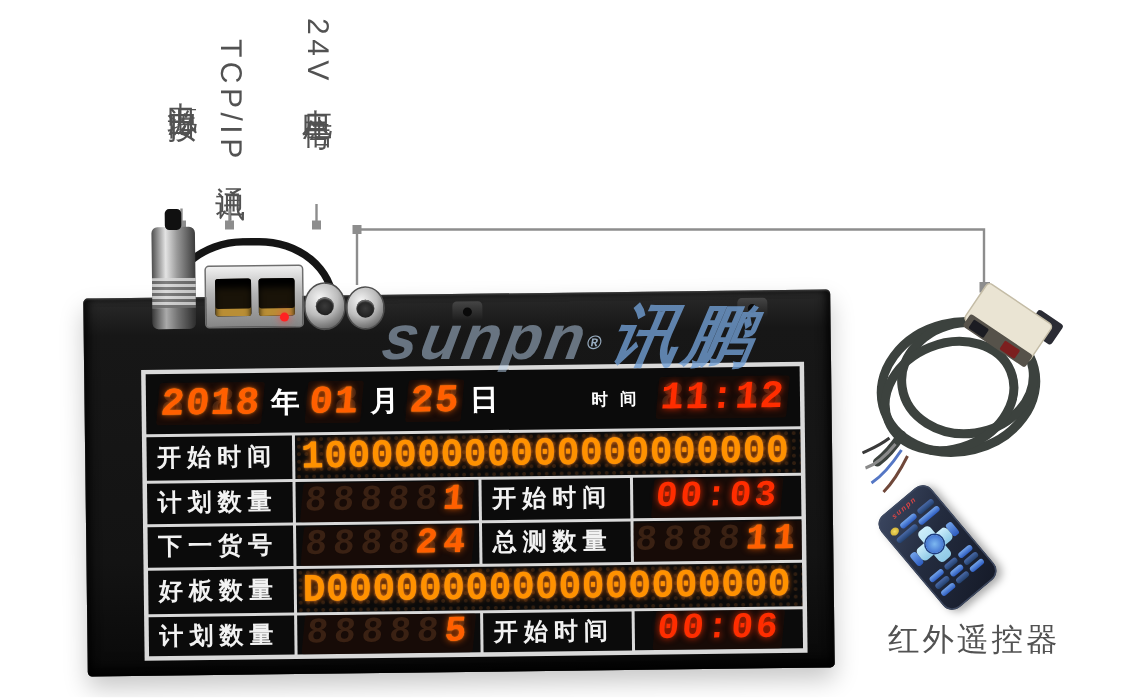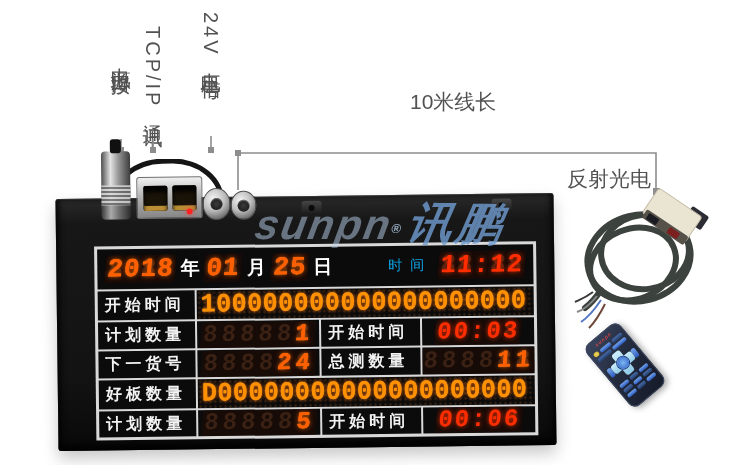--- a/index.html
+++ b/index.html
@@ -47,21 +47,21 @@
   .display{position:absolute;left:38px;top:48px;width:442px;height:194px;box-sizing:border-box;
            background:#d9d9d9;padding:3px;display:grid;grid-template-rows:40px 29px 27px 27px 29px 26px;gap:2px;}
   .row{display:grid;gap:2px;}
   .r1{background:#0b0b0b;display:flex;align-items:center;padding:0 8px;}
   .g2{grid-template-columns:97px 1fr;}
   .g4{grid-template-columns:97px 122px 99px 1fr;}
   .cell{background:#0b0b0b;display:flex;align-items:center;justify-content:center;overflow:hidden;}
   .lab{justify-content:flex-start;padding-left:7px;font-size:16px;font-weight:700;
        letter-spacing:4px;color:#f2f2f2;white-space:nowrap;}
   .unit{color:#ffffff;font-size:19px;font-weight:700;margin:0 3px;}
-  .tlab{margin-left:auto;color:#0ea5e9;font-size:14px;font-weight:400;letter-spacing:8px;margin-right:4px;}
+  .tlab{margin-left:auto;color:#ffffff;font-size:11px;font-weight:700;letter-spacing:8px;margin-right:4px;}
 
   .seg{position:relative;display:inline-block;font-family:"Liberation Mono","DejaVu Sans Mono",monospace;
        font-weight:700;line-height:1;transform:skewX(-6deg);background:rgba(34,13,5,.55);
        padding:1px 2px;border-radius:2px;white-space:pre;}
   .seg .g{color:#3a2113;}
   .seg .v{position:absolute;right:2px;top:1px;color:#ff5f00;
           text-shadow:0 0 5px rgba(255,95,0,.85),0 0 1px rgba(255,160,40,1);}
   .seg.red .v{color:#ff2d00;text-shadow:0 0 5px rgba(255,45,0,.9);}
   .s26{font-size:26px;letter-spacing:1px;}
   .s24{font-size:24px;letter-spacing:4px;}
@@ -123,22 +123,20 @@
       <rect x="150" y="147" width="6" height="6"></rect>
       <rect x="208" y="147" width="6" height="6"></rect>
       <rect x="235" y="150" width="6" height="6"></rect>
       <rect x="653" y="188" width="7" height="7"></rect>
     </g>
   </svg>
 
   <div class="vlabel" style="left:108px;top:52px">电源接口</div>
   <div class="vlabel" style="left:140px;top:26px">TCP/IP通讯</div>
   <div class="vlabel" style="left:198px;top:12px">24V电压信号</div>
-  <div class="hlabel" style="left:410px;top:88px">10米线长</div>
-  <div class="hlabel" style="left:567px;top:165px">反射光电</div>
 
   <div class="board">
     <div class="clip c1"></div>
     <div class="clip c2"></div>
     <div class="arc-cable"></div>
     <div class="plug"></div>
     <div class="rj45">
       <i class="port"></i>
       <i class="port"></i>
     </div>
@@ -282,14 +280,15 @@
         <span class="rb dk"></span>
       </div>
       <div class="rrow">
         <span class="rb"></span>
         <span class="rb dk"></span>
         <span class="rb"></span>
       </div>
     </div>
   </div>
 
+  <div class="hlabel" style="left:592px;top:412px;letter-spacing:2px">红外遥控器</div>
 
 </div>
 
 </body></html>

